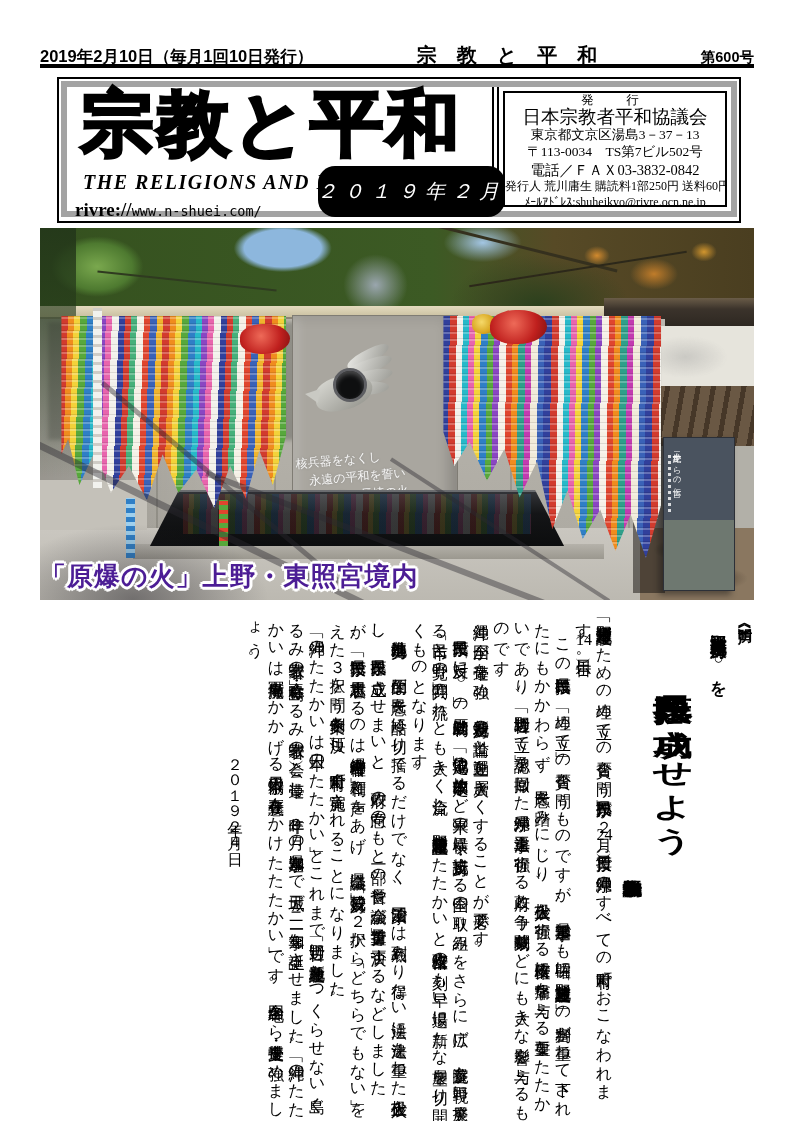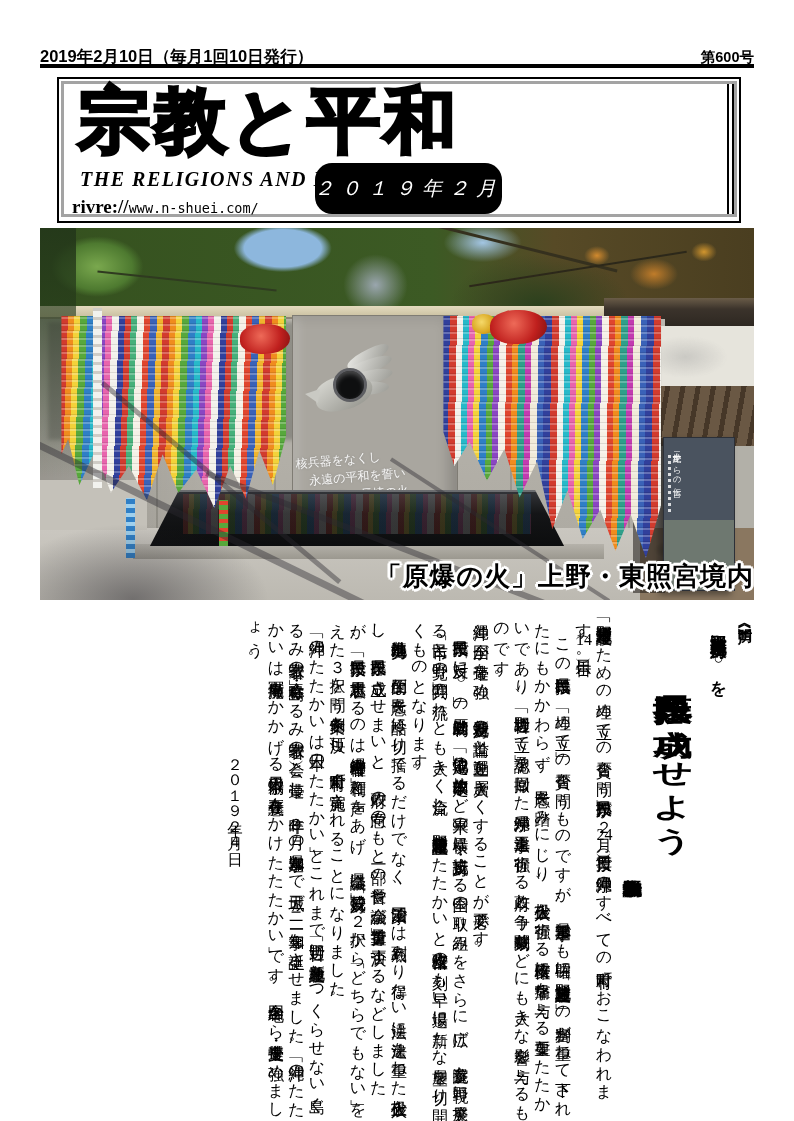--- a/index.html
+++ b/index.html
@@ -10,21 +10,21 @@
   .top-line{position:absolute;left:40px;top:36px;width:714px;display:flex;align-items:baseline;
             justify-content:space-between;font-family:"Liberation Sans",sans-serif;font-weight:bold;white-space:nowrap;}
   .tl-left{font-size:16.5px;}
   .tl-title{font-size:20px;}
   .tl-issue{font-size:14.5px;margin-top:12px;}
   .tl-right{font-size:16.5px;}
   .top-rule{position:absolute;left:40px;top:64px;width:714px;height:4px;background:#000;}
 
   
   .masthead{position:absolute;left:57px;top:77px;width:684px;height:146px;border:2px solid #000;box-sizing:border-box;}
-  .mast-inner{display:flex;border:3px solid #a3a3a3;margin:2px;height:calc(100% - 6px);box-sizing:border-box;}
+  .mast-inner{display:flex;border:6px solid #a3a3a3;margin:2px;height:calc(100% - 6px);box-sizing:border-box;}
   .mast-left{position:relative;flex:1;}
   .logo{position:absolute;left:14px;top:0px;font-size:70px;line-height:1.05;font-weight:900;
         letter-spacing:3px;-webkit-text-stroke:3px #000;transform:scale(1.04,1.02);transform-origin:left top;}
   .eng{position:absolute;left:16px;top:84px;font-style:italic;font-weight:bold;font-size:20px;letter-spacing:1.5px;white-space:nowrap;}
   .urlline{position:absolute;left:8px;top:112px;white-space:nowrap;}
   .url-pre{font-weight:bold;font-size:19px;}
   .url-rest{font-family:"DejaVu Sans Mono",monospace;font-size:13.5px;}
   .datebox{position:absolute;left:251px;top:79px;width:187px;height:51px;background:#000;border-radius:17px;
            display:flex;align-items:center;justify-content:center;}
   .datebox span{color:#fff;font-size:20px;letter-spacing:7px;font-style:italic;white-space:nowrap;}
@@ -126,22 +126,22 @@
     background:radial-gradient(circle at 42% 40%,#ee6a58,#c0201e 58%,#7d100f);}
   .bow-gold{left:60.5%;top:86px;width:3.4%;height:20px;
     background:radial-gradient(circle at 40% 40%,#f5d96a,#d8a51e 60%,#8d6a10);}
   .shline{background:rgba(42,40,48,.42);}
   .sh1{left:-30px;top:302px;width:420px;height:7px;transform:rotate(26deg);}
   .sh2{left:26px;top:252px;width:310px;height:5px;transform:rotate(40deg);}
   .sh3{left:150px;top:330px;width:490px;height:6px;transform:rotate(21deg);}
   .sh4{left:330px;top:300px;width:260px;height:4px;transform:rotate(33deg);}
   .shblob{left:-42px;top:296px;width:270px;height:150px;
     background:radial-gradient(closest-side,rgba(40,38,44,.5),rgba(40,38,44,0));}
-  .ph-caption{left:0;right:0;bottom:6px;text-align:right;z-index:40;
-    font-family:"Liberation Sans",sans-serif;font-weight:800;font-size:26px;letter-spacing:1px;color:#000000;
+  .ph-caption{left:0;right:0;bottom:6px;text-align:left;z-index:40;
+    font-family:"Liberation Sans",sans-serif;font-weight:800;font-size:26px;letter-spacing:1px;color:#4c1d95;
     text-shadow:-2px -2px 0 #fff,2px -2px 0 #fff,-2px 2px 0 #fff,2px 2px 0 #fff,
                 -3px 0 0 #fff,3px 0 0 #fff,0 -3px 0 #fff,0 3px 0 #fff,
                 -2px 0 0 #fff,2px 0 0 #fff,0 2px 0 #fff,0 -2px 0 #fff;}
 
   
   .article{position:absolute;left:40px;top:612px;width:714px;height:503px;
     writing-mode:vertical-rl;text-orientation:mixed;font-family:"Liberation Serif",serif;overflow:visible;}
   .seimei{font-size:14.5px;font-weight:bold;padding-top:6px;margin-left:6px;}
   .kicker{font-size:16.5px;font-weight:bold;padding-top:9px;margin-left:8px;letter-spacing:1px;}
   .headline{font-size:27px;font-weight:900;padding-top:62px;margin:0 4px 0 18px;letter-spacing:1px;
@@ -153,37 +153,49 @@
   .tcy{text-combine-upright:all;}
   .adate{font-size:15.5px;padding-top:136px;margin-left:4px;}
 </style>
 </head>
 <body>
 
 <div class="page">
 
   <div class="top-line">
     <span class="tl-left">2019年2月10日（毎月1回10日発行）</span>
+    <span class="tl-title">宗　教　と　平　和</span>
     <span class="tl-issue">第600号</span>
   </div>
   <div class="top-rule"></div>
 
   <div class="masthead">
     <div class="mast-inner">
       <div class="mast-left">
         <div class="logo">宗教と平和</div>
         <div class="eng">THE RELIGIONS AND PEACE</div>
         <div class="urlline">
           <span class="url-pre">rivre://</span><span class="url-rest">www.n-shuei.com/</span>
         </div>
         <div class="datebox">
           <span>２０１９年２月</span>
         </div>
       </div>
       <div class="mast-sep"></div>
+      <div class="pub-cell">
+        <div class="pub-box">
+          <div class="pub-label">発　行</div>
+          <div class="pub-name">日本宗教者平和協議会</div>
+          <div class="pub-addr1">東京都文京区湯島3－37－13</div>
+          <div class="pub-addr2">〒113-0034　TS第7ビル502号</div>
+          <div class="pub-tel">電話／ＦＡＸ03-3832-0842</div>
+          <div class="pub-line5">発行人 荒川庸生 購読料1部250円 送料60円</div>
+          <div class="pub-email">ﾒｰﾙｱﾄﾞﾚｽ;shuheikyo@rivre.ocn.ne.jp</div>
+        </div>
+      </div>
     </div>
   </div>
 
   <div class="photo">
     <div class="ph-trees"></div>
     <div class="ph-branch1"></div>
     <div class="ph-branch2"></div>
     <div class="ph-branch3"></div>
     <div class="ph-coping"></div>
     <div class="ph-rail"></div>

